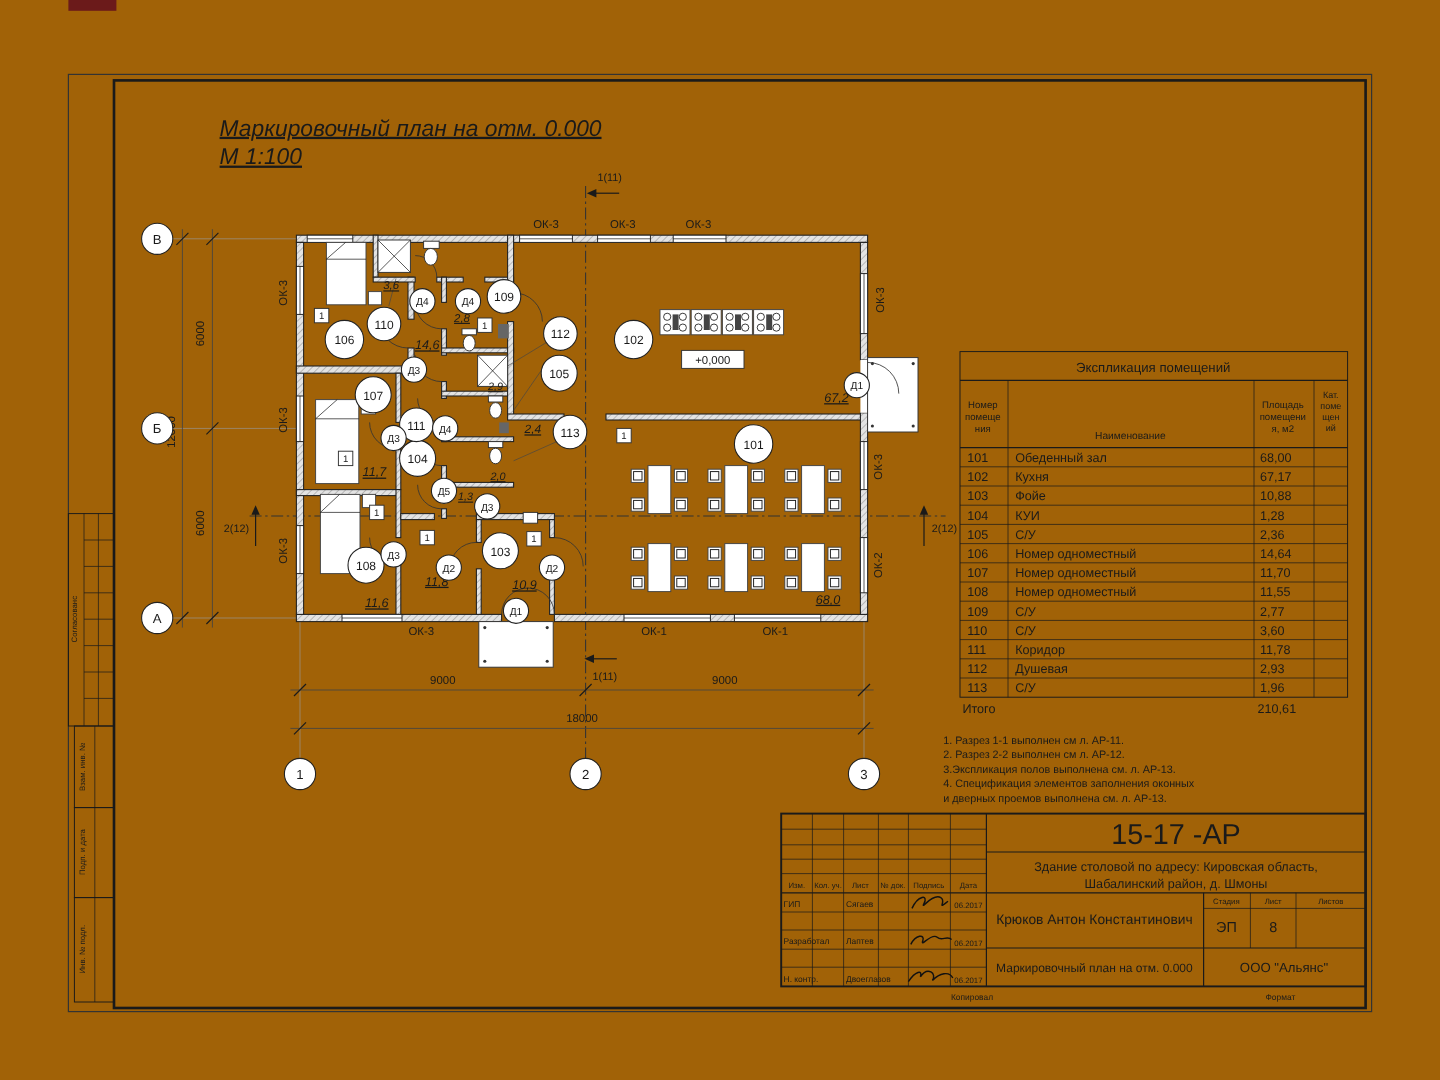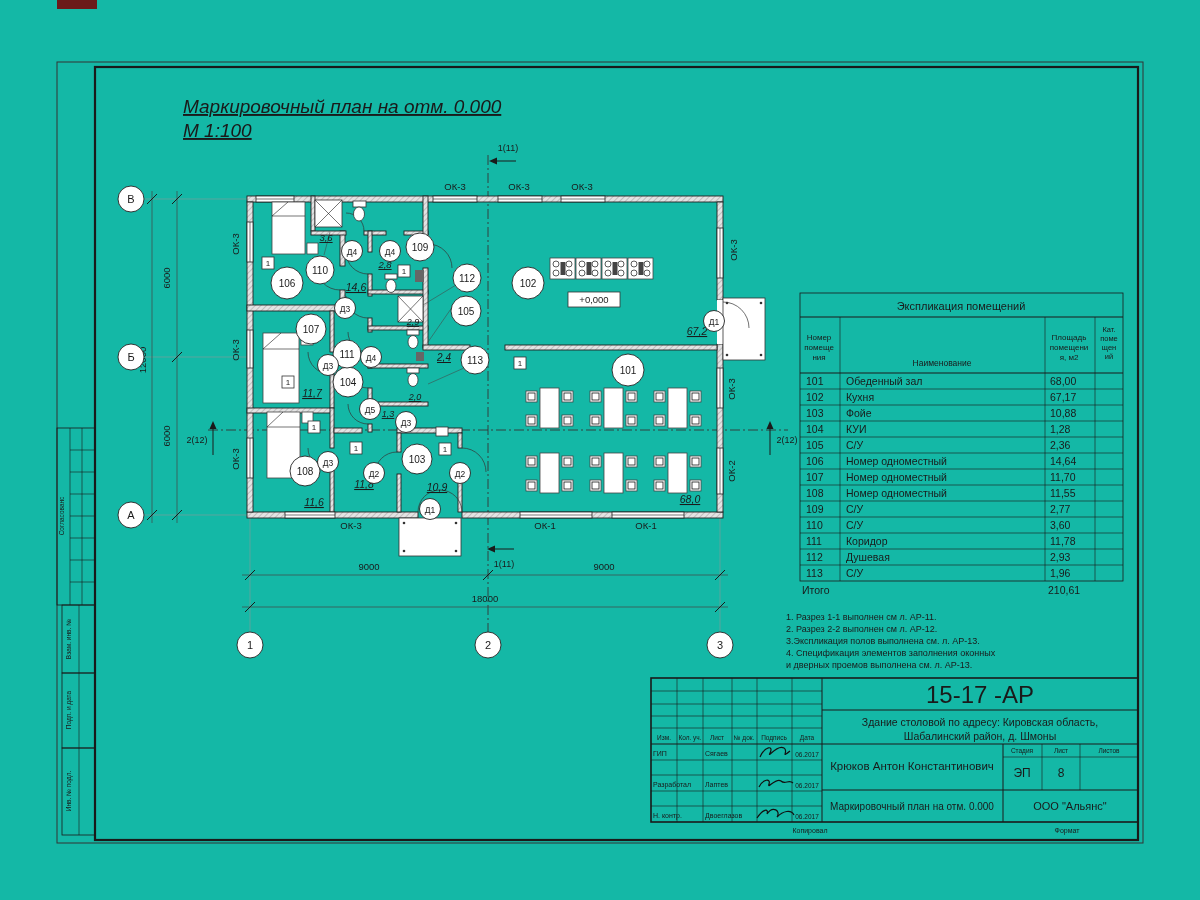--- a/index.html
+++ b/index.html
@@ -1,16 +1,16 @@
 <!DOCTYPE html>
 <html><head>
 <meta charset="utf-8">
 <style>
   html,body{margin:0;padding:0;background:#ffffff;}
-  .sheet{position:relative;width:1200px;height:900px;background:#14b8a6;overflow:hidden;}
+  .sheet{position:relative;width:1200px;height:900px;background:#a16207;overflow:hidden;}
   svg{display:block;}
   .t{font-family:"Liberation Sans","DejaVu Sans",sans-serif;fill:#1a1a1a;}
   .it{font-style:italic;}
   .ul{text-decoration:underline;}
   .ln{stroke:#1a1a1a;}
   .thin{stroke-width:0.6;}
   .dim{stroke:#444;stroke-width:0.7;}
   .ext{stroke:#999;stroke-width:0.55;}
   .arc{stroke:#333;stroke-width:0.7;fill:none;}
   .fix{stroke:#333;stroke-width:0.8;fill:#fff;}

